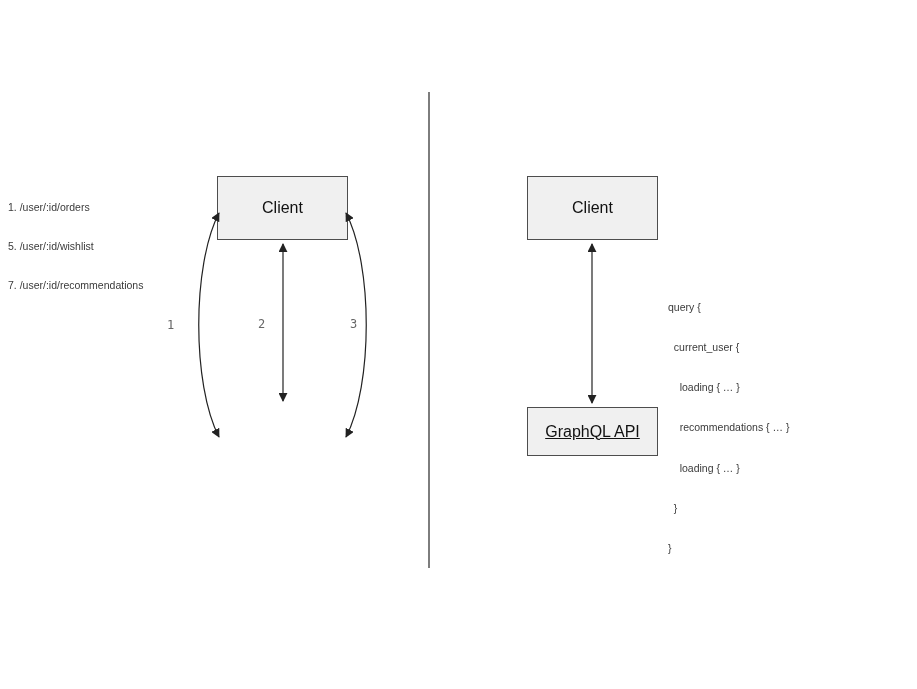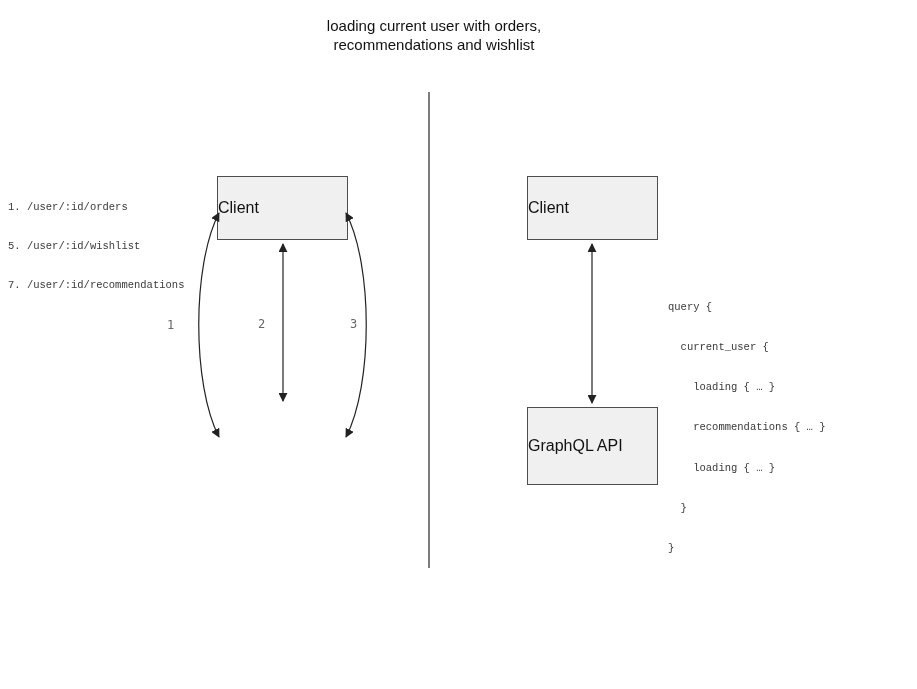--- a/index.html
+++ b/index.html
@@ -5,57 +5,53 @@
   html,body { margin:0; padding:0; background:#ffffff; }
   .canvas {
     position:relative; width:917px; height:689px; background:#ffffff;
     font-family:"Liberation Sans", sans-serif; overflow:hidden;
   }
   .title {
     position:absolute; left:274px; top:16px; width:320px;
     text-align:center; font-size:15px; line-height:19px; color:#111111;
   }
   .mono {
-    font-family:Liberation Mono, monospace; font-size:10.5px;
+    font-family:Liberation Sans, sans-serif; font-size:10.5px;
     color:#3a3a3a; white-space:pre;
   }
   .endpoints { position:absolute; left:8px; top:175px; line-height:13px; }
   .query     { position:absolute; left:668px; top:274px; line-height:13.4px; }
   .box {
     position:absolute; width:131px; height:64px; box-sizing:border-box;
     background:#f0f0f0; border:1.5px solid #4d4d4d;
-    display:flex; align-items:center; justify-content:flex-start;
+    display:flex; align-items:center; justify-content:center;
     font-size:16px; color:#111111;
   }
   .box-client-rest { left:217px; top:176px; }
   .box-rest-api    { left:217px; top:405px; }
   .box-client-gql  { left:527px; top:176px; }
-  .box-gql-api     { left:527px; top:407px; height:78px; }
+  .box-gql-api     { left:527px; top:407px; height:49px;text-decoration:underline; }
   .arrows { position:absolute; left:0; top:0; width:917px; height:689px; }
   .num {
     position:absolute; font-family:"DejaVu Sans Mono", monospace;
     font-size:12px; color:#666666;
   }
   .num-1 { left:167px; top:318px; }
   .num-2 { left:258px; top:317px; }
   .num-3 { left:350px; top:317px; }
   .divider {
     position:absolute; left:428px; top:92px; width:2px; height:476px;
     background:#7d7d7d;
   }
 </style>
 </head>
 <body>
 
 <div class="canvas">
 
-  <div class="title">
-    <div>loading current user with orders,</div>
-    <div>recommendations and wishlist</div>
-  </div>
 
   <div class="endpoints mono">
     <div>1. /user/:id/orders</div>
     <div>5. /user/:id/wishlist</div>
     <div>7. /user/:id/recommendations</div>
   </div>
 
   <div class="box box-client-rest">
     <span>Client</span>
   </div>

